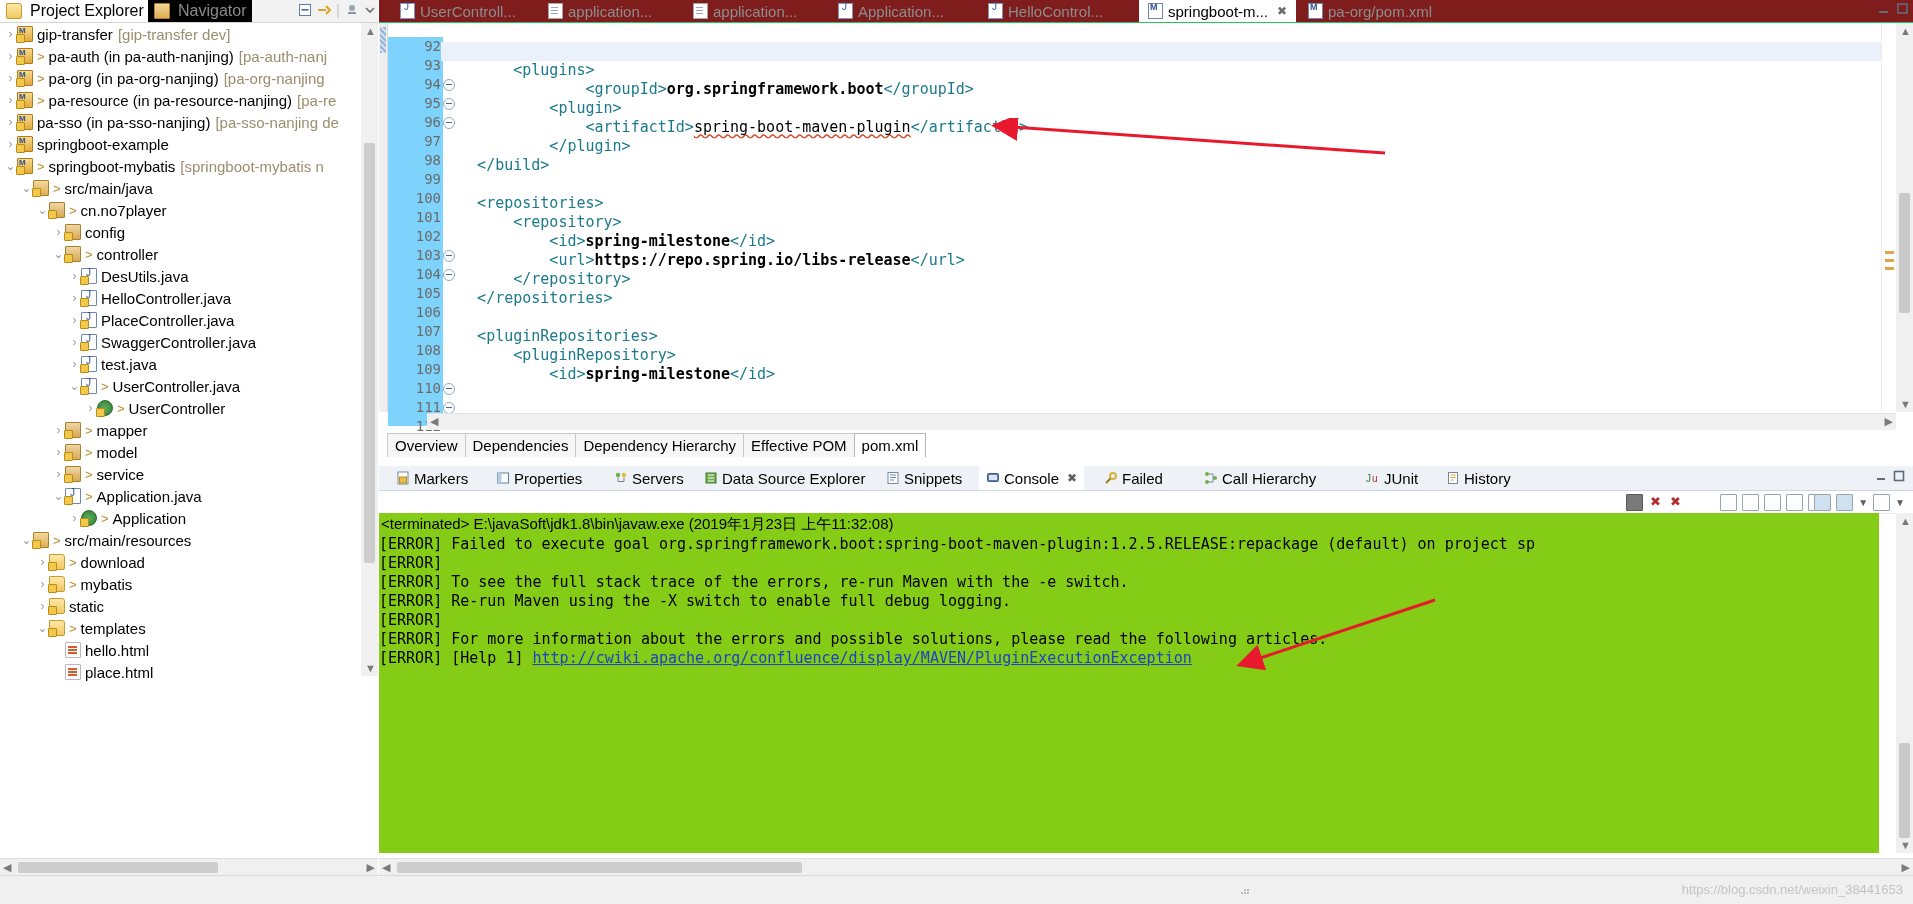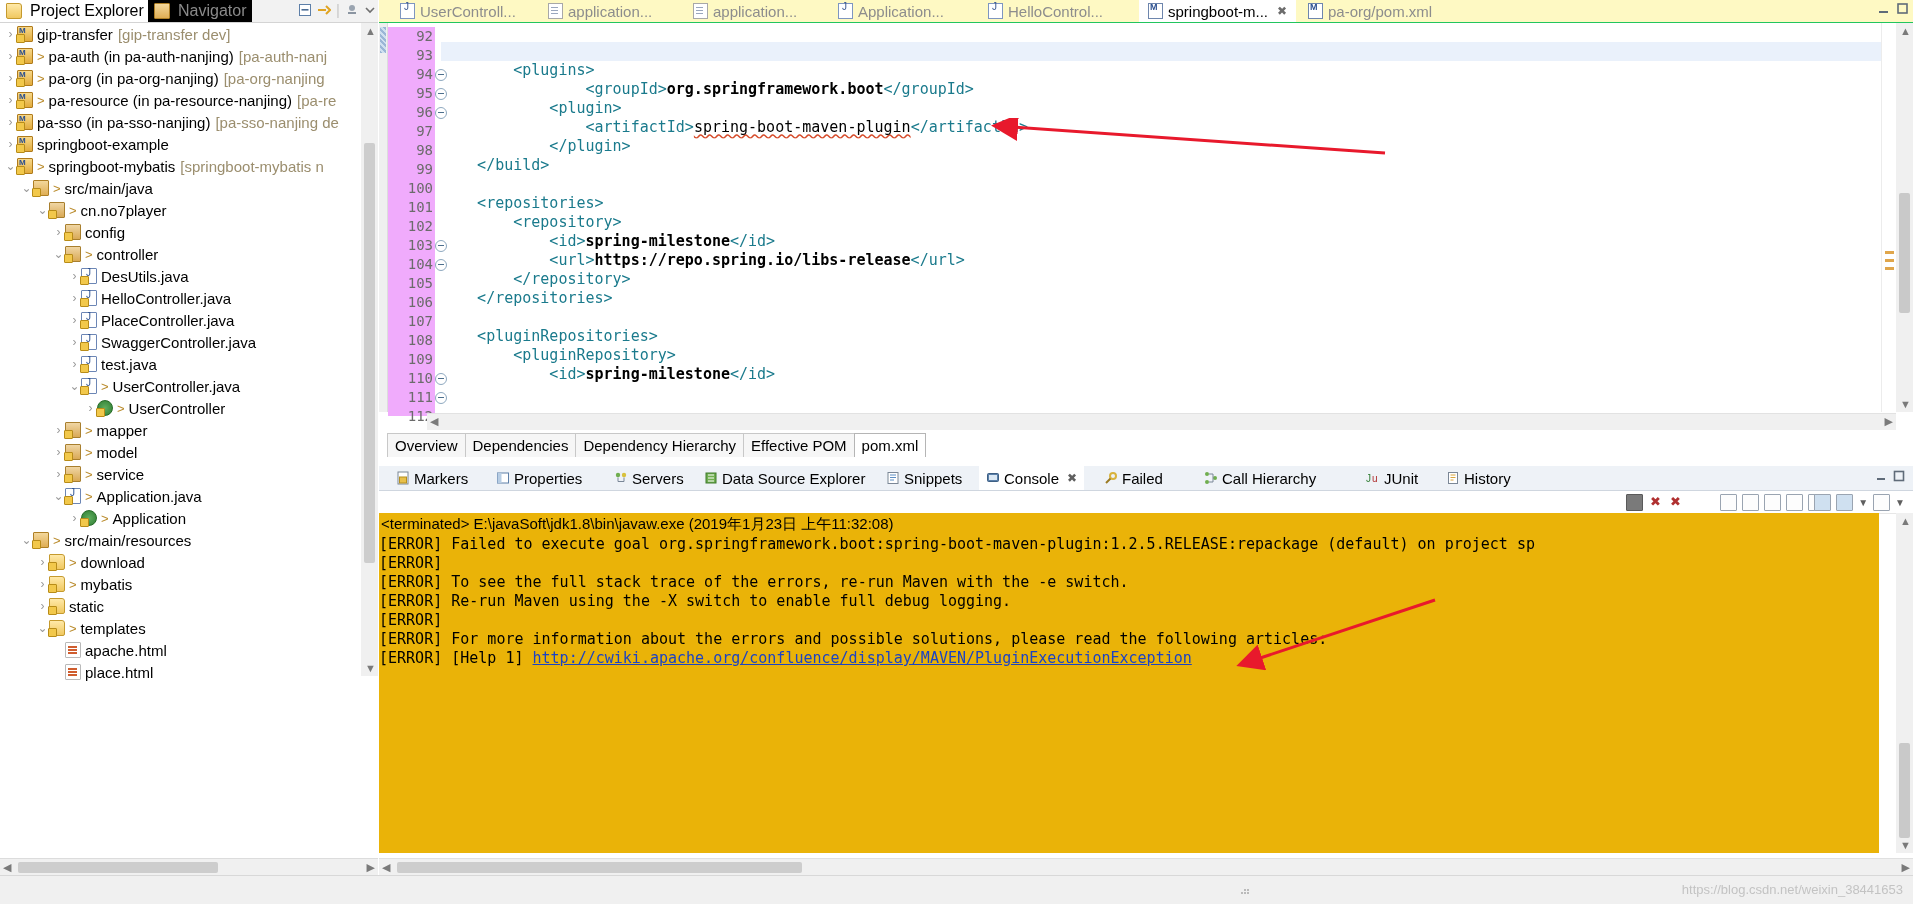--- a/index.html
+++ b/index.html
@@ -46,37 +46,37 @@
   .pe-hscroll{position:absolute;left:0;bottom:0;width:378px;height:17px;background:#f0f0f0;border-top:1px solid #dcdcdc;}
   .pe-hscroll .thumb{position:absolute;left:18px;top:3px;width:200px;height:11px;background:#cdcdcd;border-radius:2px;}
   .pe-hscroll .ar{position:absolute;top:2px;font-size:11px;color:#7a7a7a;}
   .pe-vscroll{position:absolute;right:0;top:23px;width:17px;height:653px;background:#f0f0f0;}
   .pe-vscroll .thumb{position:absolute;left:3px;top:120px;width:11px;height:420px;background:#cdcdcd;border-radius:2px;}
   .pe-vscroll .ar{position:absolute;left:4px;font-size:11px;color:#7a7a7a;}
 
   
   .right-pane{position:absolute;left:379px;top:0;width:1534px;height:876px;background:#fff;}
 
-  .ed-tabbar{position:relative;height:22px;background:#fef9c3;border-bottom:3px solid #22c55e;overflow:hidden;}
+  .ed-tabbar{position:relative;height:22px;background:#7f1d1d;border-bottom:3px solid #22c55e;overflow:hidden;}
   .ed-tab{position:absolute;top:0;height:22px;display:flex;align-items:center;gap:5px;padding:0 9px;font-size:15px;color:#8d8d8d;}
   .ed-tab.active{background:#fff;color:#000;}
   .ed-tab .tabicon{width:13px;height:14px;position:relative;flex:0 0 13px;}
   .tabicon.doc{background:#fff;border:1px solid #a8a8a8;}
   .tabicon.doc:after{content:"";position:absolute;left:2px;top:3px;width:7px;height:1px;background:#9aa7bd;box-shadow:0 3px 0 #9aa7bd,0 6px 0 #9aa7bd;}
   .tabicon.jv{background:#fff;border:1px solid #7e96c0;}
   .tabicon.jv:after{content:"J";position:absolute;left:3px;top:-3px;font-size:10px;color:#39578f;}
   .tabicon.mvn{background:#fff;border:1px solid #6e86ad;}
   .tabicon.mvn:after{content:"M";position:absolute;left:1px;top:-2px;font-size:9px;color:#2b4f8f;font-weight:bold;}
   .ed-tab .xbtn{font-size:12px;color:#6c6c6c;margin-left:4px;}
   .edtb-icons{position:absolute;right:4px;top:2px;display:flex;gap:6px;align-items:center;}
 
   .code-wrap{position:absolute;left:0;top:23px;width:1534px;height:406px;background:#fff;}
   .ruler-left{position:absolute;left:0;top:0;width:8px;height:389px;background:#efefef;border-right:1px solid #dcdcdc;}
   .ruler-left .marker{position:absolute;left:1px;top:4px;width:6px;height:26px;background:repeating-linear-gradient(45deg,#9ab6d6 0 2px,#cfe0ef 2px 4px);}
-  .gutter{position:absolute;left:9px;top:4px;width:47px;height:389px;background:#f0abfc;text-align:right;}
+  .gutter{position:absolute;left:9px;top:14px;width:47px;height:389px;background:#7dd3fc;text-align:right;padding-left:8px;}
   .gline{height:19px;line-height:19px;font-family:"DejaVu Sans Mono", monospace;font-size:14px;color:#6b6b6b;padding-right:2px;position:relative;}
   .fold{position:absolute;right:-12px;top:4px;width:10px;height:10px;border:1px solid #8fa9c0;border-radius:50%;background:#fff;}
   .fold:after{content:"";position:absolute;left:2px;top:4px;width:6px;height:1px;background:#4d6f8d;}
   .codebody{position:absolute;left:62px;top:0;right:17px;height:389px;overflow:hidden;}
   .cline{height:19px;line-height:19px;font-family:"DejaVu Sans Mono", monospace;font-size:15px;white-space:pre;color:#000;}
   .cline.hl{background:#eaf1fb;}
   .tg{color:#1a7a8c;}
   .val{color:#000;font-weight:bold;}
   .sq{text-decoration:underline wavy #d64b2a;text-decoration-skip-ink:none;}
 
@@ -100,21 +100,21 @@
   .cv-tab.plain{color:#000;}
   .cv-ico{width:14px;height:14px;flex:0 0 14px;position:relative;}
   .cv-x{font-size:12px;color:#5f5f5f;margin-left:4px;}
   .cv-min{position:absolute;right:26px;top:4px;width:12px;height:12px;}
   .cv-max{position:absolute;right:8px;top:4px;width:12px;height:12px;}
 
   .cv-toolbar{position:relative;height:22px;background:#fff;border-bottom:1px solid #e7e7e7;}
   .cv-toolbar .grp{position:absolute;top:3px;display:flex;gap:5px;align-items:center;}
   .tbico{width:15px;height:15px;border:1px solid #9aa4b1;background:#fdfdfd;border-radius:1px;position:relative;}
 
-  .cv-out{position:absolute;left:0;top:47px;width:1500px;height:340px;background:#eab308;overflow:hidden;}
+  .cv-out{position:absolute;left:0;top:47px;width:1500px;height:340px;background:#84cc16;overflow:hidden;}
   .term-head{font-family:"Liberation Sans", sans-serif;font-size:15px;color:#000;padding:2px 0 1px 2px;}
   .oline{height:19px;line-height:19px;font-family:"DejaVu Sans Mono", monospace;font-size:15px;white-space:pre;color:#000;}
   .olink{color:#1b43c4;text-decoration:underline;}
   .cv-vscroll{position:absolute;right:0;top:47px;width:17px;height:340px;background:#f0f0f0;}
   .cv-vscroll .thumb{position:absolute;left:3px;top:230px;width:11px;height:95px;background:#c9c9c9;border-radius:2px;}
   .cv-vscroll .ar{position:absolute;left:4px;font-size:11px;color:#7a7a7a;}
   .cv-hscroll{position:absolute;left:0;bottom:0;width:1534px;height:17px;background:#f0f0f0;border-top:1px solid #e0e0e0;}
   .cv-hscroll .thumb{position:absolute;left:18px;top:3px;width:405px;height:11px;background:#cdcdcd;border-radius:2px;}
   .cv-hscroll .ar{position:absolute;top:2px;font-size:11px;color:#7a7a7a;}
 
@@ -413,21 +413,21 @@
             <span class="ic-badge"></span>
           </span>
           <span class="tarrow">&gt;</span>
           <span class="tlabel">templates</span>
         </div>
         <div class="tnode" style="padding-left: 52px;">
           <span class="tw"></span>
           <span class="ticon">
             <span class="ic ic-html"></span>
           </span>
-          <span class="tlabel">apache.html</span>
+          <span class="tlabel">hello.html</span>
         </div>
         <div class="tnode" style="padding-left: 52px;">
           <span class="tw"></span>
           <span class="ticon">
             <span class="ic ic-html"></span>
           </span>
           <span class="tlabel">place.html</span>
         </div>
       </div>
 

